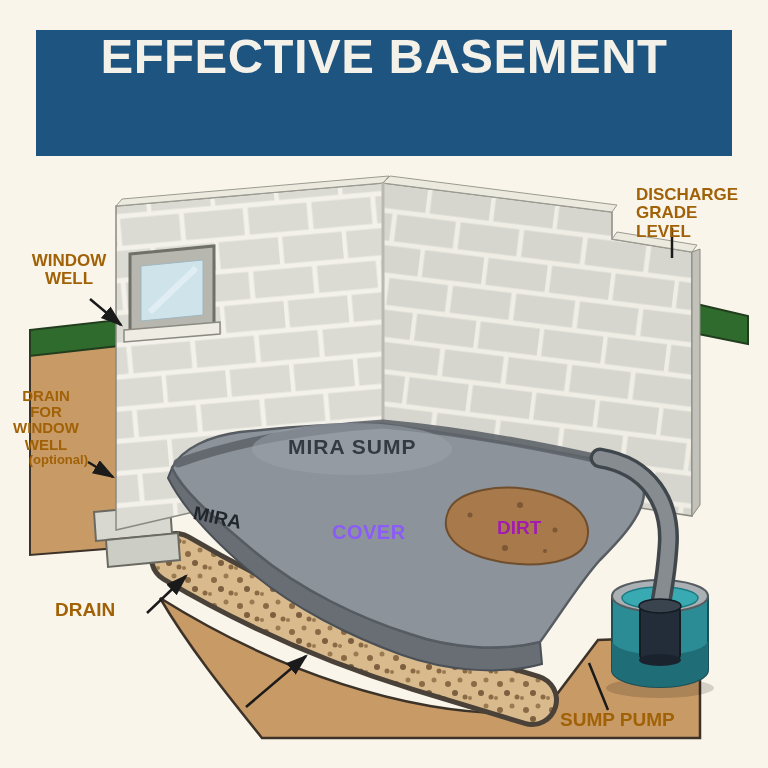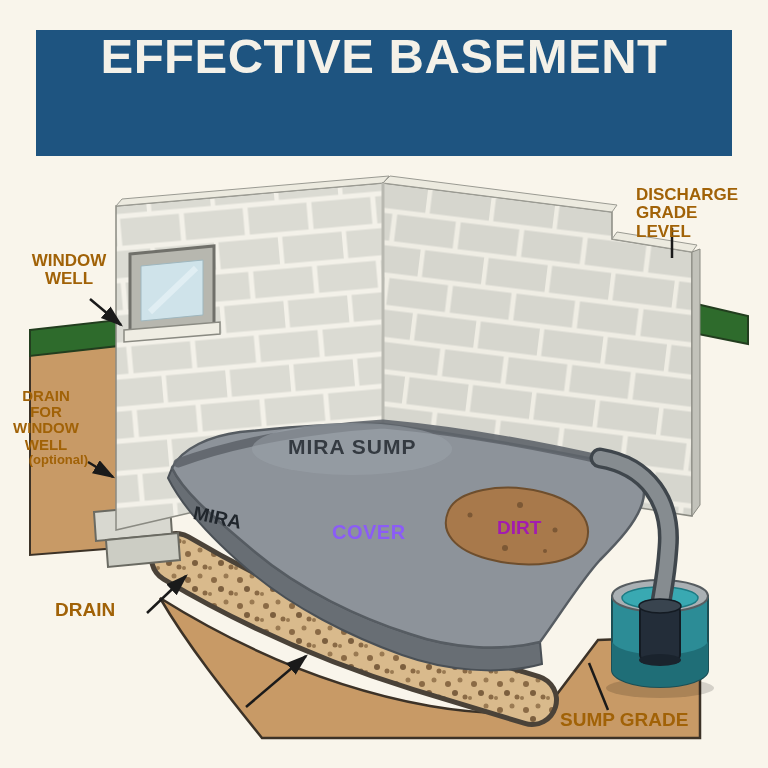--- a/index.html
+++ b/index.html
@@ -166,15 +166,15 @@
     <span>WINDOW</span>
     <span>WELL</span>
     <span class="small">(optional)</span>
   </div>
 
   <div class="label lbl-mira-drain">MIRA SUMP</div>
   <div class="label lbl-mira">MIRA</div>
   <div class="label lbl-cover">COVER</div>
   <div class="label lbl-dirt">DIRT</div>
   <div class="label lbl-gravel">DRAIN</div>
-  <div class="label lbl-sump">SUMP GRADE</div>
+  <div class="label lbl-sump">SUMP PUMP</div>
 
 </div>
 
 </body></html>

